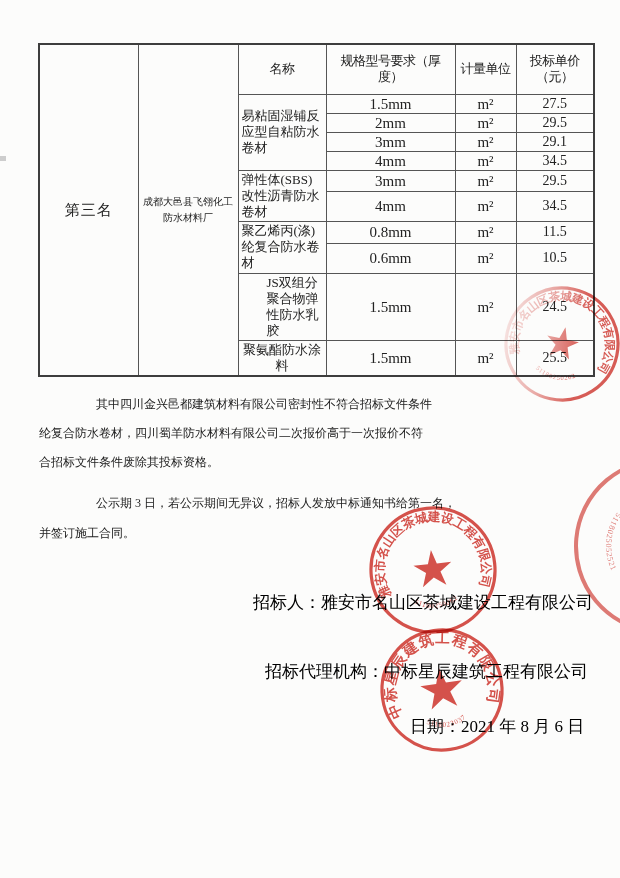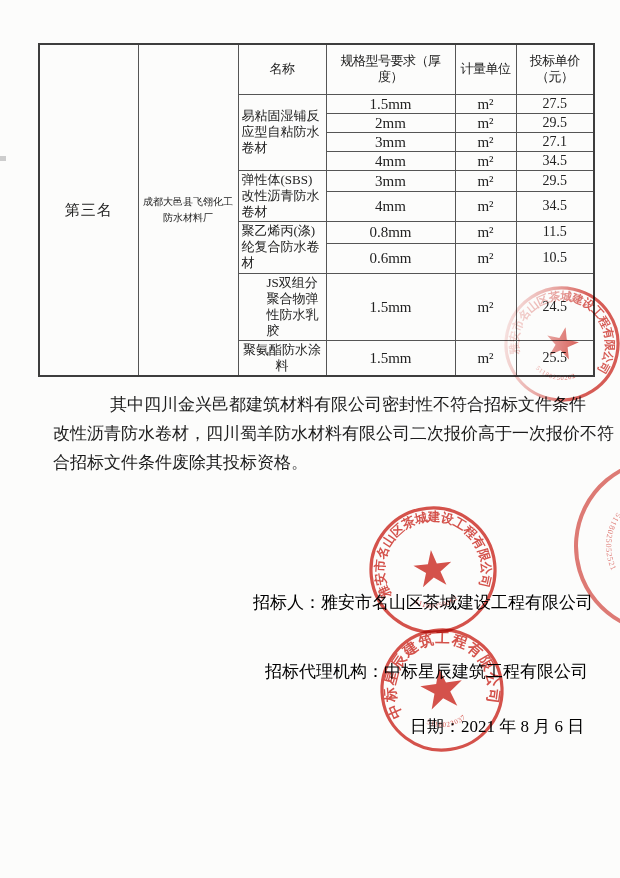--- a/index.html
+++ b/index.html
@@ -29,21 +29,21 @@
     color:#222;
   }
   td.c-rank{font-size:15px;letter-spacing:1px;}
   td.c-comp{font-size:10px;line-height:19px;padding:0 9px;}
   td.c-name{padding:1px 5px;line-height:15.5px;}
   td.c-spec,td.c-unit{font-size:15px;}
   td.c-price{font-size:14px;}
   td.c-head{font-size:13px;line-height:16px;letter-spacing:-0.5px;}
   td.u-top{vertical-align:top;padding-top:3px;}
   
-  .para{position:absolute;left:53px;width:560px;font-size:17px;line-height:29px;color:#1b1b1b;}
+  .para{position:absolute;left:39px;width:560px;font-size:12px;line-height:29px;color:#1b1b1b;}
   .para .ln{white-space:nowrap;}
   .para .indent{padding-left:57px;}
   #p1{top:390px;}
   #p2{top:488px;line-height:30px;}
   .sig{position:absolute;font-size:17px;white-space:nowrap;color:#000000;}
   #sig-bidder{left:253px;top:591px;}
   #sig-agency{left:265px;top:660px;}
   #sig-date{left:410px;top:715px;}
   
   .scan-dash{position:absolute;left:0;top:156px;width:6px;height:5px;background:#b9b9b9;opacity:.7;}
@@ -80,21 +80,21 @@
           <td class="c-price">27.5</td>
         </tr>
         <tr style="height: 17px;">
           <td class="c-spec">2mm</td>
           <td class="c-unit">m²</td>
           <td class="c-price">29.5</td>
         </tr>
         <tr style="height: 17px;">
           <td class="c-spec">3mm</td>
           <td class="c-unit">m²</td>
-          <td class="c-price">27.1</td>
+          <td class="c-price">29.1</td>
         </tr>
         <tr style="height: 17px;">
           <td class="c-spec">4mm</td>
           <td class="c-unit">m²</td>
           <td class="c-price">34.5</td>
         </tr>
         <tr style="height: 18px;">
           <td class="c-name" rowspan="2" style="text-align: left;">弹性体(SBS)改性沥青防水卷材</td>
           <td class="c-spec">3mm</td>
           <td class="c-unit">m²</td>
@@ -126,24 +126,28 @@
           <td class="c-name" rowspan="1" style="">聚氨酯防水涂料</td>
           <td class="c-spec">1.5mm</td>
           <td class="c-unit u-top">m²</td>
           <td class="c-price">25.5</td>
         </tr>
       </tbody>
   </table>
 
   <div class="para" id="p1">
     <div class="ln indent">其中四川金兴邑都建筑材料有限公司密封性不符合招标文件条件</div>
-    <div class="ln">改性沥青防水卷材，四川蜀羊防水材料有限公司二次报价高于一次报价不符</div>
+    <div class="ln">纶复合防水卷材，四川蜀羊防水材料有限公司二次报价高于一次报价不符</div>
     <div class="ln">合招标文件条件废除其投标资格。</div>
   </div>
 
+  <div class="para" id="p2">
+    <div class="ln indent">公示期 3 日，若公示期间无异议，招标人发放中标通知书给第一名，</div>
+    <div class="ln">并签订施工合同。</div>
+  </div>
 
   <div class="sig" id="sig-bidder"><span>招标人：</span><span>雅安市名山区茶城建设工程有限公司</span></div>
 
   <div class="sig" id="sig-agency"><span>招标代理机构：</span><span>中标星辰建筑工程有限公司</span></div>
 
   <div class="sig" id="sig-date"><span>日期：</span><span>2021 年 8 月 6 日</span></div>
 
 <svg width="136" height="136" viewBox="-68 -68 136 136" style="position: absolute; left: 494px; top: 276px; opacity: 0.8; mix-blend-mode: multiply; pointer-events: none; mask-image: linear-gradient(100deg, rgba(0, 0, 0, 0.07) 6%, rgba(0, 0, 0, 0.5) 38%, rgb(0, 0, 0) 62%);">
       <g transform="rotate(12)">
         <circle r="56" fill="none" stroke="#d0342c" stroke-width="3.2"></circle>

